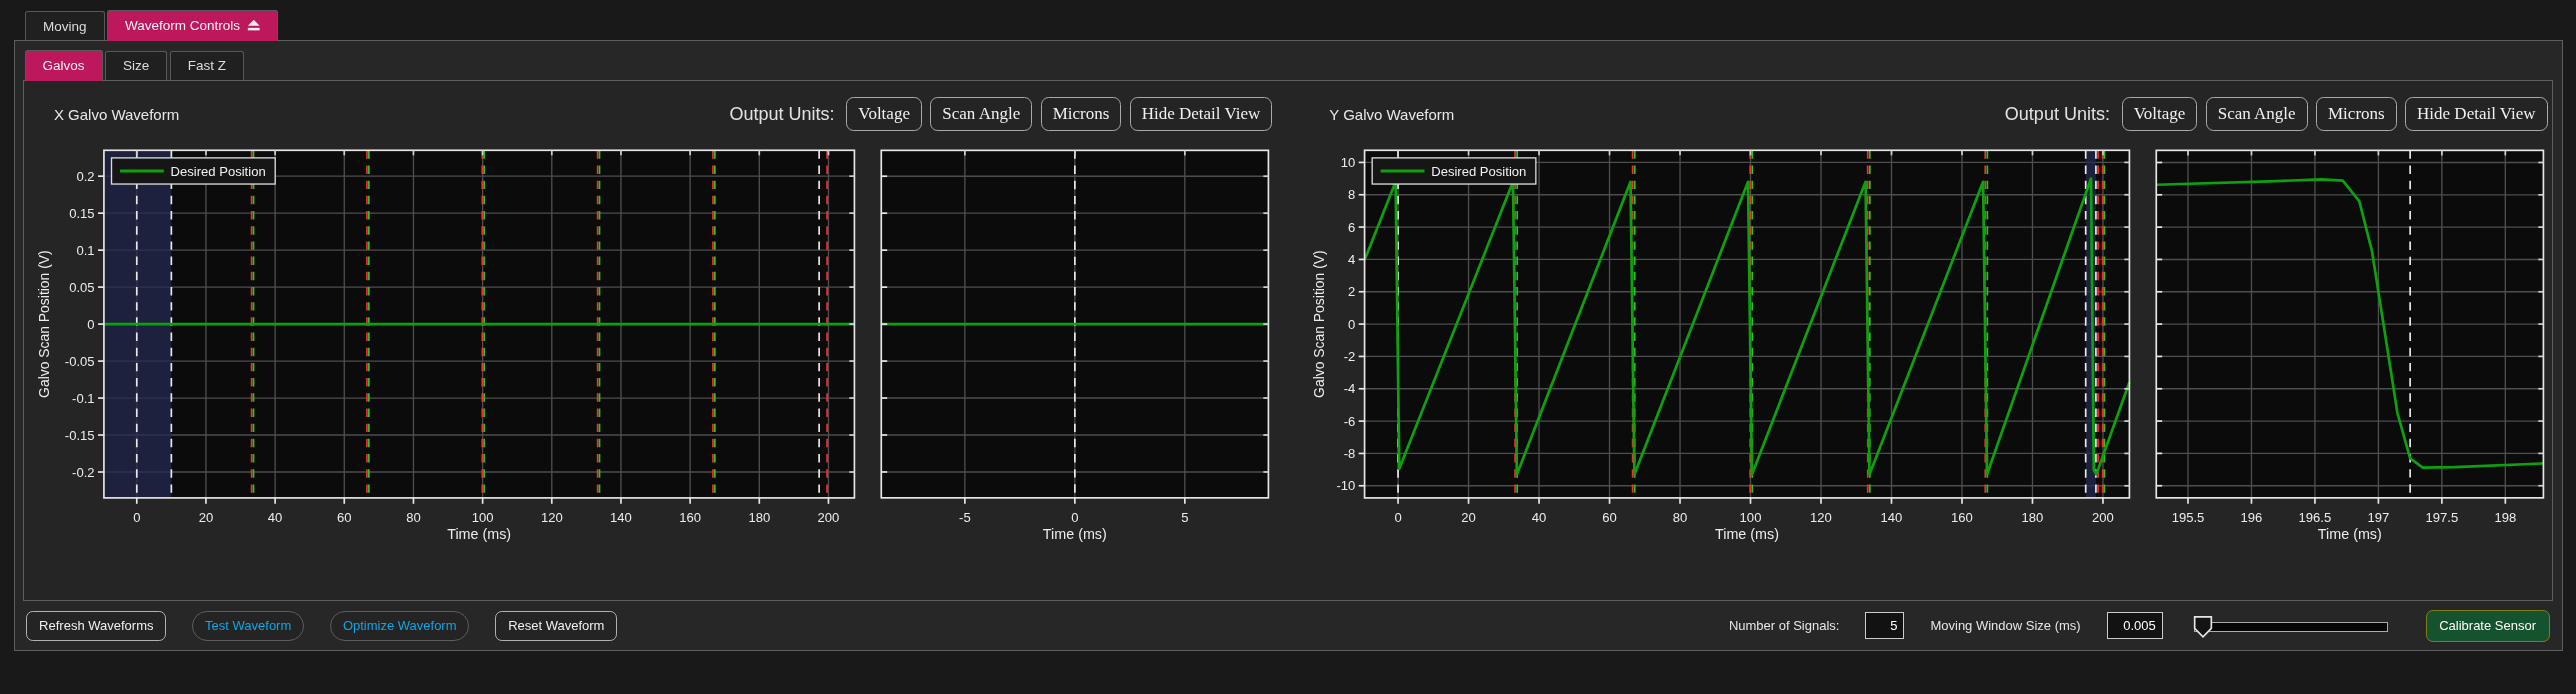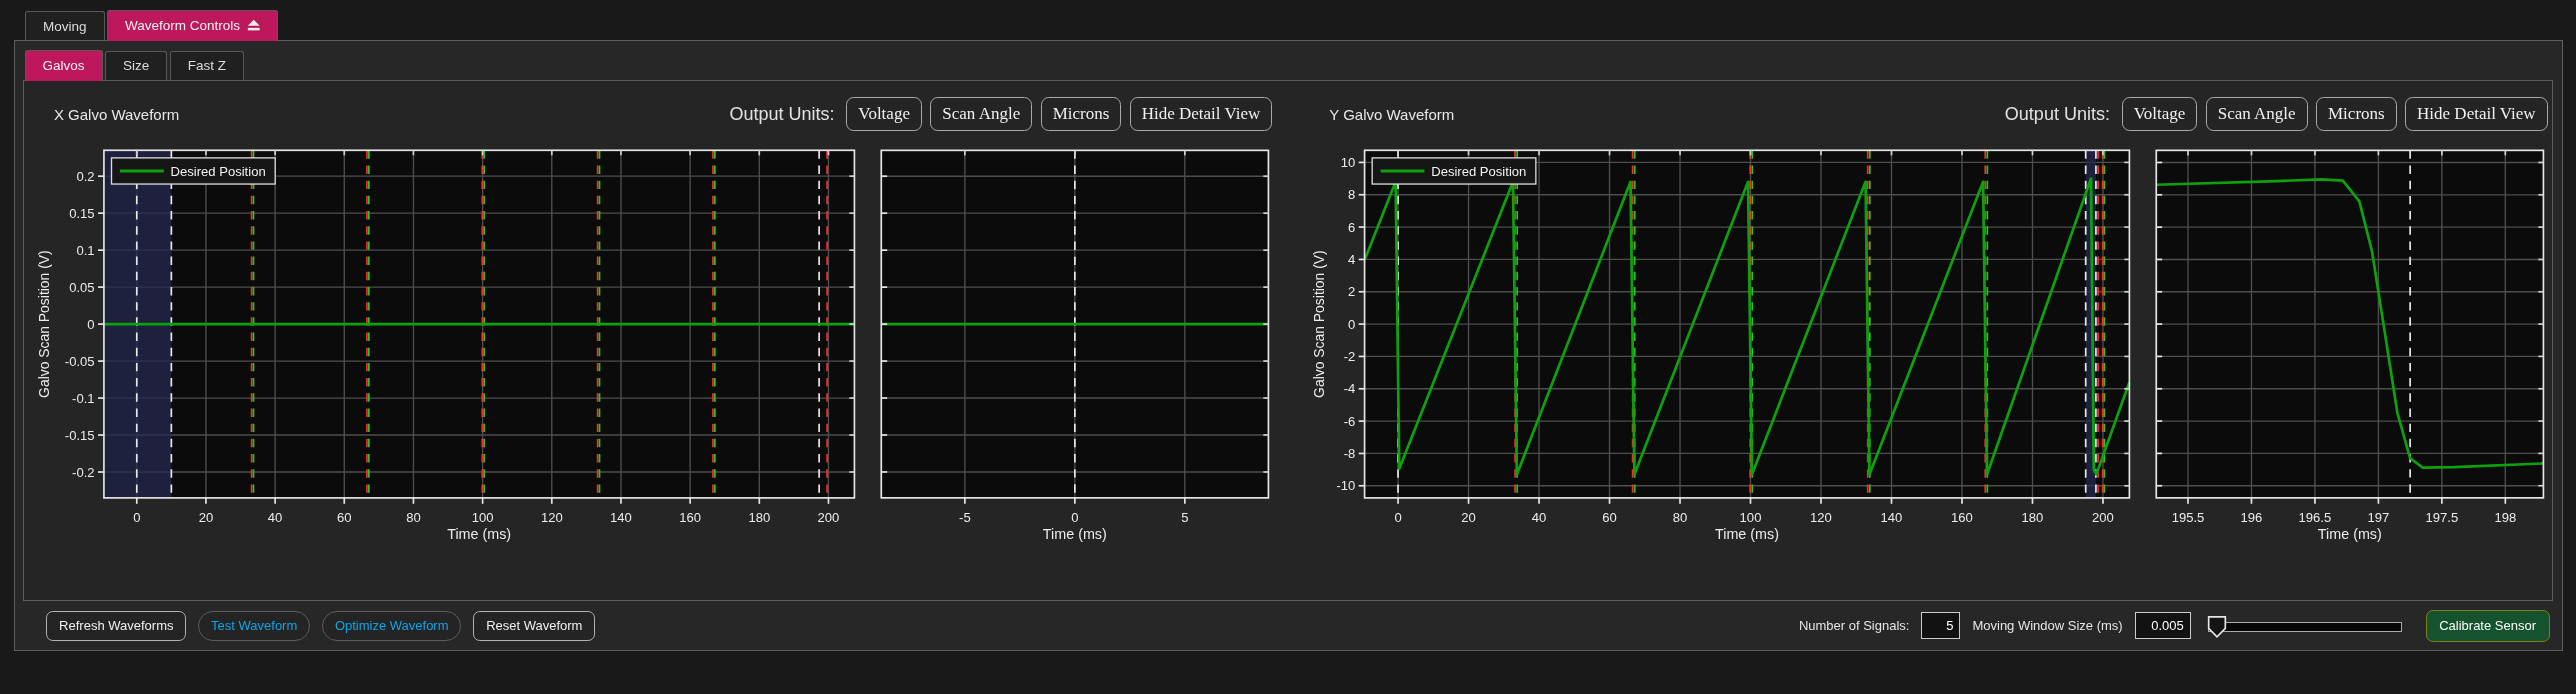--- a/index.html
+++ b/index.html
@@ -38,21 +38,21 @@
   .units-label { font-size:18px; color:#e2e2e2; margin-right:3.4px; }
   .ubtn { background:#242424; color:#f0f0f0; border:1.3px solid #a9a9a9; border-radius:7.6px;
     padding:5.9px 11px; font-size:17px; font-family:Liberation Serif, serif; cursor:pointer; white-space:nowrap; }
 
   .plots-row { display:flex; gap:10px; margin-top:6.8px; padding:0 1.7px; }
   .plot-main { flex:1 1 66%; height:407px; position:relative; }
   .plot-detail { flex:0 0 32.6%; height:407px; position:relative; }
 
   
   .footer { height:49px; display:flex; align-items:center; justify-content:space-between; padding:0 11.8px; }
-  .footer-left, .footer-right { display:flex; align-items:center; gap:12px;margin-left:20px; }
+  .footer-left, .footer-right { display:flex; align-items:center; gap:26px; }
   .fbtn { background:#242424; color:#f0f0f0; border:1.3px solid #b2b2b2; border-radius:6.8px;
     padding:6.8px 11.8px; font-size:13px; font-family:inherit; cursor:pointer; white-space:nowrap; }
   .fbtn:disabled { color:#0ea5e9; border-color:#5d5d5d; cursor:default;border-radius:15px; }
   .flabel { font-size:13px; color:#e6e6e6; white-space:nowrap; }
   .finput { background:#121212; color:#ffffff; border:1.3px solid #cccccc; height:27px;
     font-size:13px; font-family:inherit; text-align:right; padding:0 5.9px; }
   .finput.small { width:39px; }
   .finput.mid { width:56px; margin-right:5px; }
   .slider { position:relative; width:194px; height:25px; margin-right:11.8px; }
   .slider-track { position:absolute; left:0; right:0; top:8.4px; height:10px; background:#060606;

